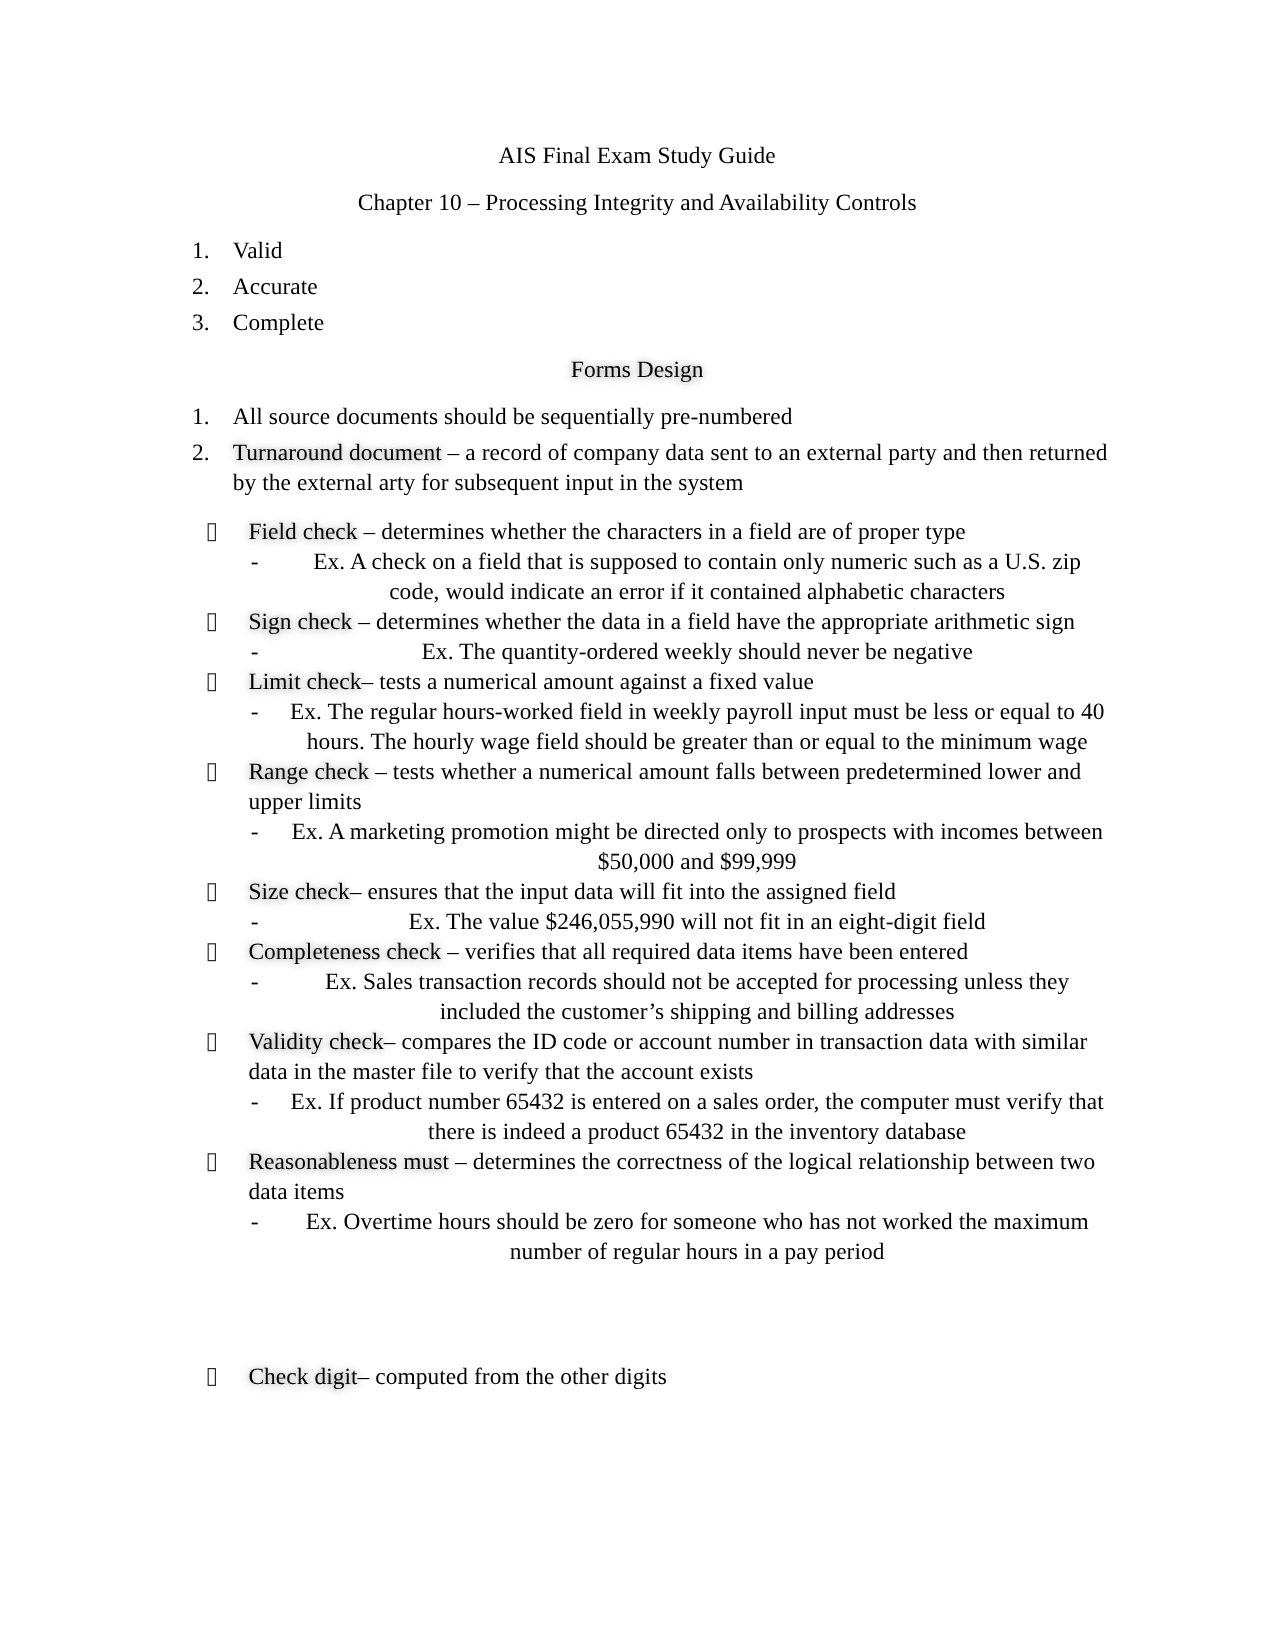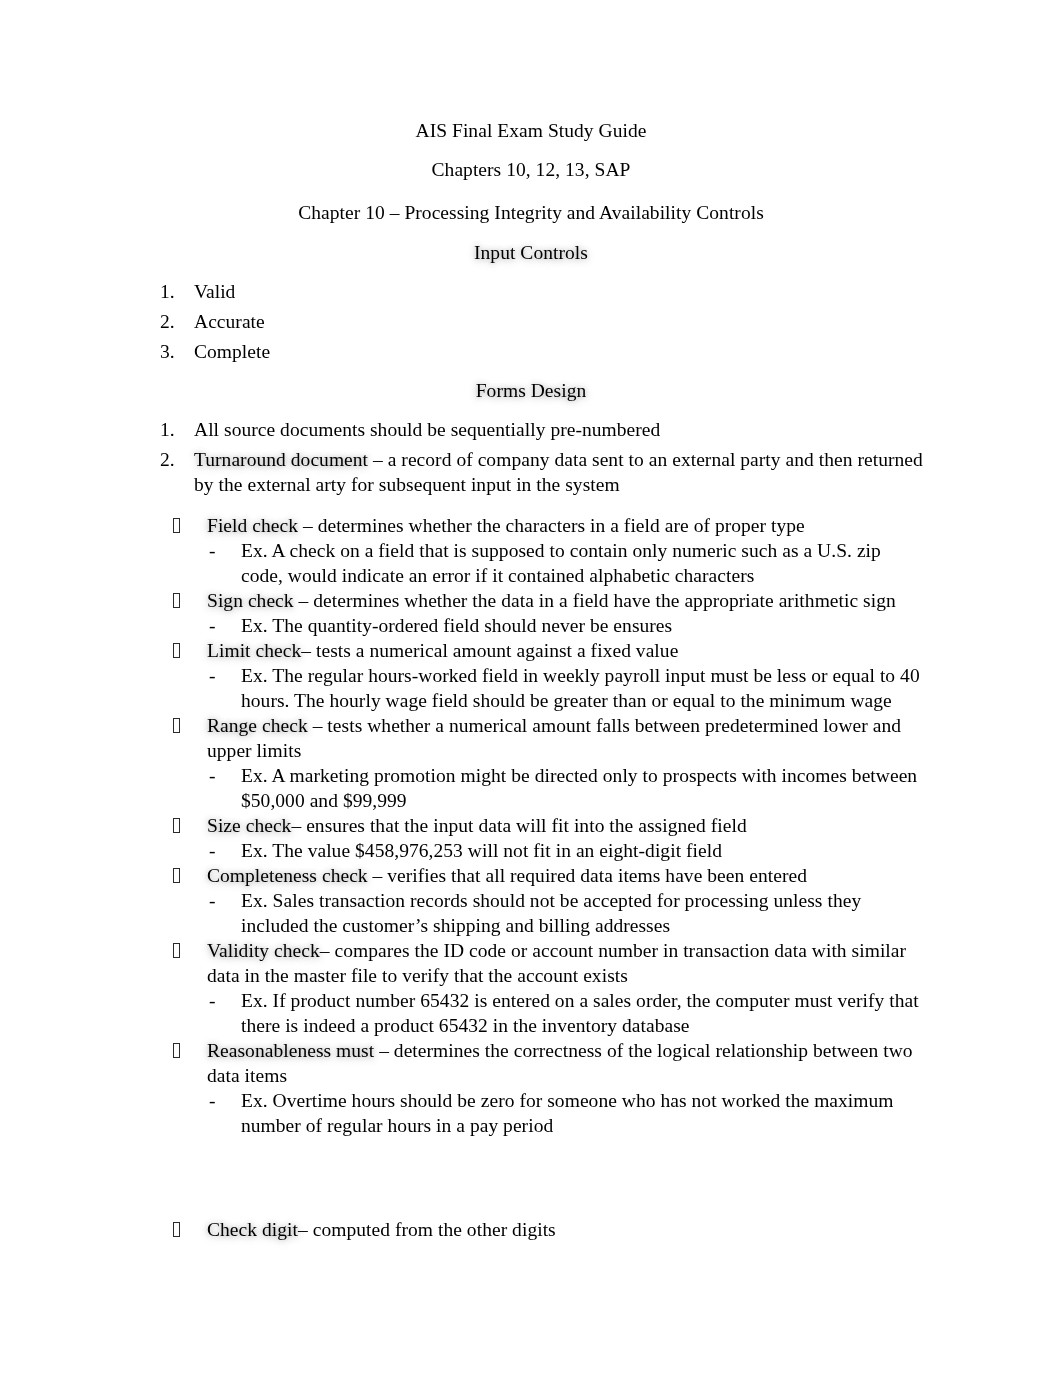--- a/index.html
+++ b/index.html
@@ -103,20 +103,21 @@
     border: 1px solid #2b2b2b;
     box-sizing: border-box;
     background: transparent;
   }
 
   
   ul.dashlist {
     margin: 0;
     padding: 0;
     list-style: none;
+    text-align: center;
   }
   ul.dashlist > li.dash-item {
     position: relative;
     padding-left: 34px;
     margin: 0;
   }
   ul.dashlist > li.dash-item::before {
     content: "-";
     position: absolute;
     left: 2px;
@@ -126,25 +127,23 @@
   
   .gap { height: 79px; }
 </style>
 </head>
 <body>
 
 <div class="page">
 
   <div class="t title-line first">AIS Final Exam Study Guide</div>
 
-  <div class="t title-line second">Chapters 10, 12, 13, SAP</div>
 
   <div class="t para chapter">Chapter 10 – Processing Integrity and Availability Controls</div>
 
-  <div class="t para section"><span class="glow">Input Controls</span></div>
 
   <ol class="t numlist">
     <li><span>Valid</span></li>
     <li><span>Accurate</span></li>
     <li><span>Complete</span></li>
   </ol>
 
   <div class="t para section"><span class="glow">Forms Design</span></div>
 
   <ol class="t numlist">
@@ -160,21 +159,21 @@
       <span class="glow">Field check</span><span> – determines whether the characters in a field are of proper type</span>
       <ul class="dashlist">
         <li class="dash-item"><span>Ex. A check on a field that is supposed to contain only numeric such as a U.S. zip code, would indicate an error if it contained alphabetic characters</span></li>
       </ul>
     </li>
 
     <li class="tofu-item">
       <span class="tofu-box"></span>
       <span class="glow">Sign check</span><span> – determines whether the data in a field have the appropriate arithmetic sign</span>
       <ul class="dashlist">
-        <li class="dash-item"><span>Ex. The quantity-ordered field should never be ensures</span></li>
+        <li class="dash-item"><span>Ex. The quantity-ordered weekly should never be negative</span></li>
       </ul>
     </li>
 
     <li class="tofu-item">
       <span class="tofu-box"></span>
       <span class="glow">Limit check</span><span>– tests a numerical amount against a fixed value</span>
       <ul class="dashlist">
         <li class="dash-item"><span>Ex. The regular hours-worked field in weekly payroll input must be less or equal to 40 hours. The hourly wage field should be greater than or equal to the minimum wage</span></li>
       </ul>
     </li>
@@ -184,21 +183,21 @@
       <span class="glow">Range check</span><span> – tests whether a numerical amount falls between predetermined lower and upper limits</span>
       <ul class="dashlist">
         <li class="dash-item"><span>Ex. A marketing promotion might be directed only to prospects with incomes between $50,000 and $99,999</span></li>
       </ul>
     </li>
 
     <li class="tofu-item">
       <span class="tofu-box"></span>
       <span class="glow">Size check</span><span>– ensures that the input data will fit into the assigned field</span>
       <ul class="dashlist">
-        <li class="dash-item"><span>Ex. The value $458,976,253 will not fit in an eight-digit field</span></li>
+        <li class="dash-item"><span>Ex. The value $246,055,990 will not fit in an eight-digit field</span></li>
       </ul>
     </li>
 
     <li class="tofu-item">
       <span class="tofu-box"></span>
       <span class="glow">Completeness check </span><span>– verifies that all required data items have been entered</span>
       <ul class="dashlist">
         <li class="dash-item"><span>Ex. Sales transaction records should not be accepted for processing unless they included the customer’s shipping and billing addresses</span></li>
       </ul>
     </li>

